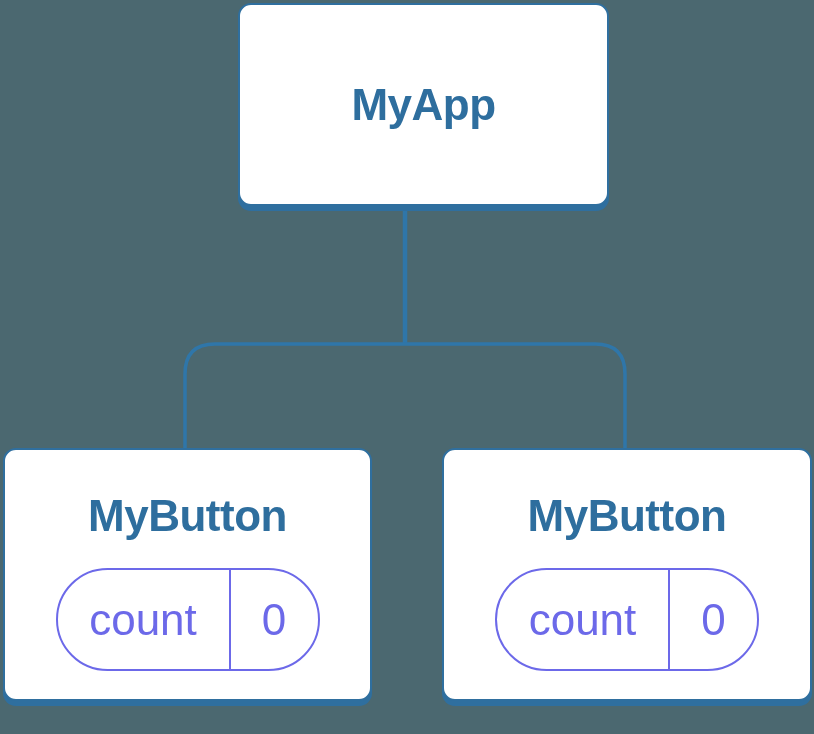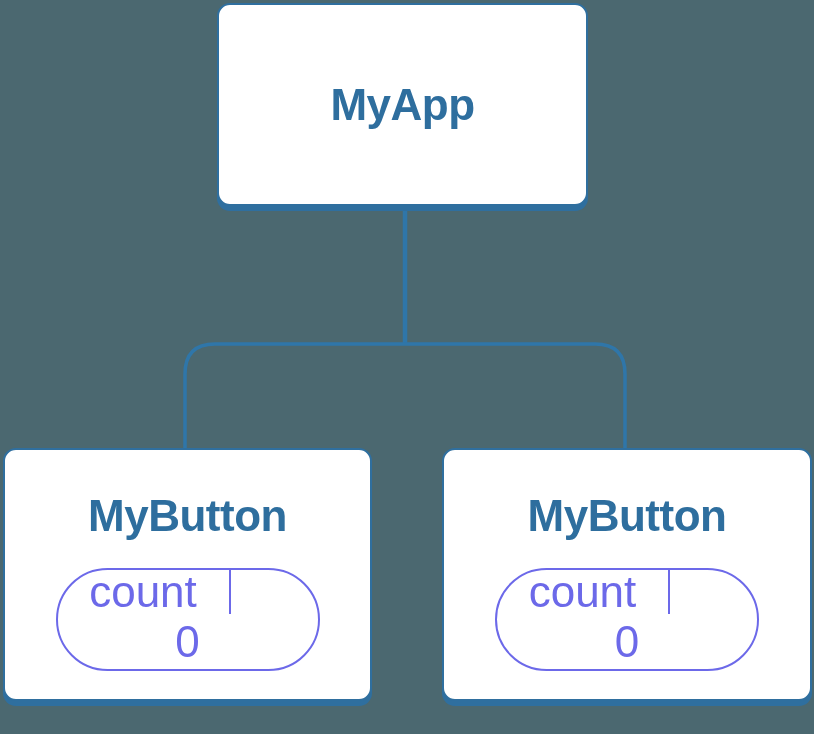--- a/index.html
+++ b/index.html
@@ -39,21 +39,21 @@
   }
   .node {
     position: absolute;
     background: var(--node-fill);
     border: 2px solid var(--node-stroke);
     border-radius: 13px;
     box-shadow: 0 5px 0 var(--node-stroke);
     z-index: 1;
   }
   .root-node {
-    left: 217px;
+    left: 238px;
     top: 3px;
     width: 371px;
     height: 203px;
     display: flex;
     align-items: center;
     justify-content: center;
   }
   .child-node {
     top: 448px;
     width: 369px;
@@ -76,21 +76,20 @@
   .state-pill {
     margin-top: 26px;
     width: 264px;
     height: 103px;
     border: 2px solid var(--state-accent);
     border-radius: 60px;
     display: flex;
     align-items: stretch;
     overflow: hidden;
     background: var(--node-fill);
-    flex-direction: column;
   }
   .pill-key-cell {
     width: 173px;
     display: flex;
     align-items: center;
     justify-content: center;
     border-right: 2px solid var(--state-accent);
   }
   .pill-value-cell {
     flex: 1;

